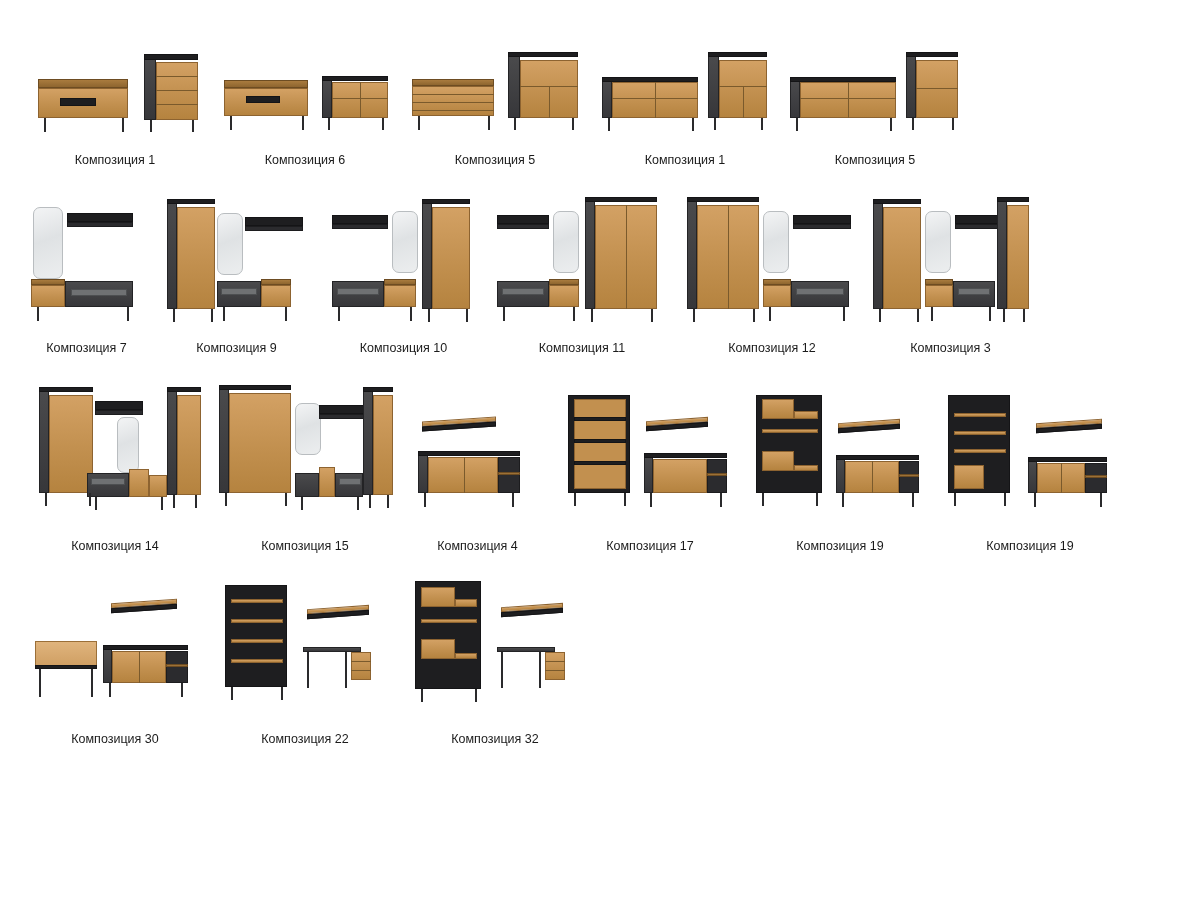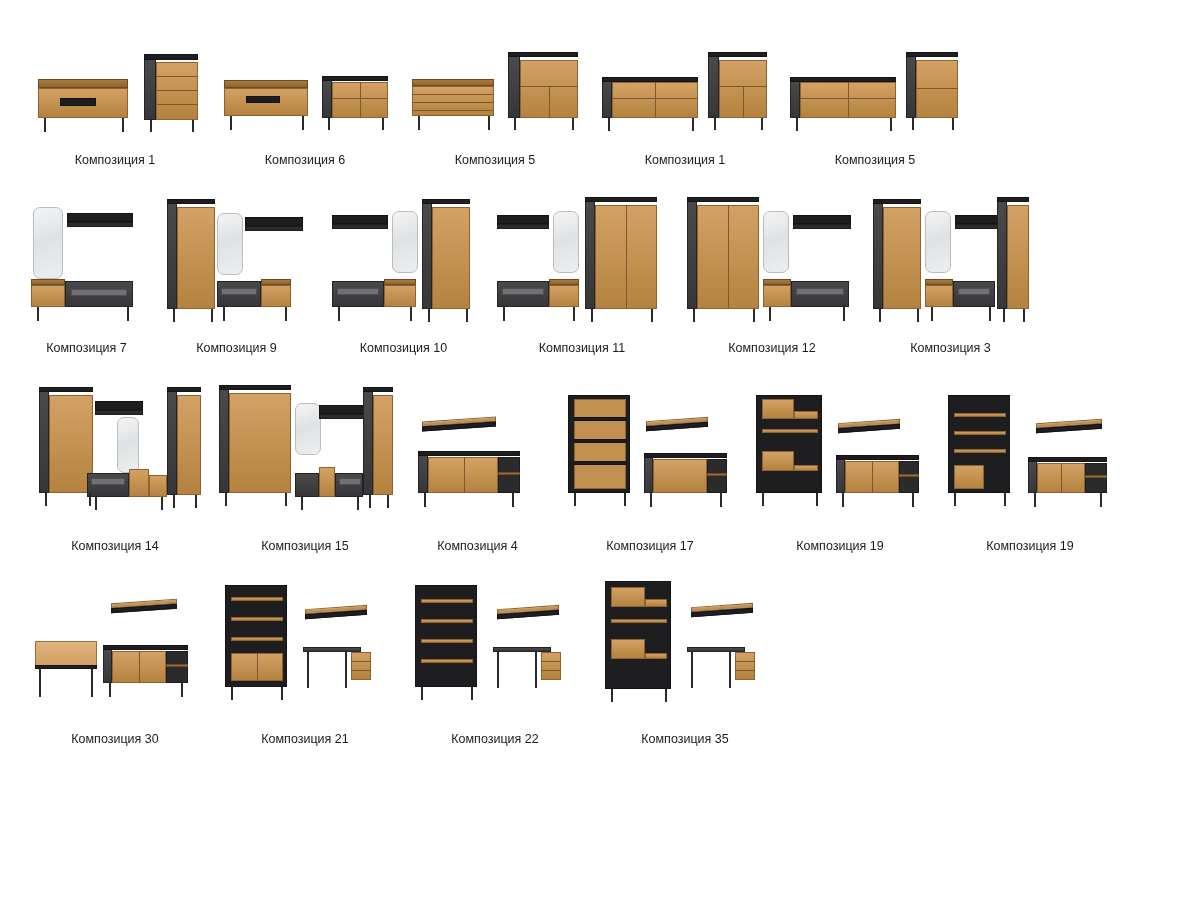--- a/index.html
+++ b/index.html
@@ -517,44 +517,20 @@
             <div class="pc darker" style="left:141px;top:76px;width:22px;height:32px;"></div>
             <div class="pc wood-d" style="left:141px;top:89px;width:22px;height:3px;"></div>
             <div class="pc black" style="left:78px;top:70px;width:85px;height:5px;"></div>
             <div class="pc leg" style="left:84px;top:108px;height:14px;"></div>
             <div class="pc leg" style="left:156px;top:108px;height:14px;"></div>
           </div>
         </div>
         <div class="caption">Композиция 30</div>
       </div>
 
-      <div class="cell" style="width:190px;">
-        <div class="art" style="height:150px;">
-          <div class="scene" style="width:180px;height:150px;">
-            <div class="pc black" style="left:10px;top:10px;width:62px;height:102px;"></div>
-            <div class="pc wood" style="left:16px;top:22px;width:52px;height:4px;"></div>
-            <div class="pc wood" style="left:16px;top:42px;width:52px;height:4px;"></div>
-            <div class="pc wood" style="left:16px;top:62px;width:52px;height:4px;"></div>
-            <div class="pc wood" style="left:16px;top:78px;width:52px;height:28px;"></div>
-            <div class="pc lined" style="left:42px;top:78px;width:1px;height:28px;background:#7a5a2c;"></div>
-            <div class="pc leg" style="left:16px;top:112px;height:13px;"></div>
-            <div class="pc leg" style="left:66px;top:112px;height:13px;"></div>
-
-            <div class="pc shelfw" style="left:90px;top:32px;width:62px;height:5px;transform:skewY(-4deg);"></div>
-            <div class="pc black" style="left:90px;top:37px;width:62px;height:5px;transform:skewY(-4deg);"></div>
-            <div class="pc dark" style="left:88px;top:72px;width:58px;height:5px;"></div>
-            <div class="pc wood" style="left:136px;top:77px;width:20px;height:28px;"></div>
-            <div class="pc line" style="left:136px;top:86px;width:20px;"></div>
-            <div class="pc line" style="left:136px;top:95px;width:20px;"></div>
-            <div class="pc leg" style="left:92px;top:77px;height:36px;"></div>
-            <div class="pc leg" style="left:130px;top:77px;height:36px;"></div>
-          </div>
-        </div>
-        <div class="caption">Композиция 21</div>
-      </div>
 
       <div class="cell" style="width:190px;">
         <div class="art" style="height:150px;">
           <div class="scene" style="width:180px;height:150px;">
             <div class="pc black" style="left:10px;top:10px;width:62px;height:102px;"></div>
             <div class="pc wood" style="left:16px;top:24px;width:52px;height:4px;"></div>
             <div class="pc wood" style="left:16px;top:44px;width:52px;height:4px;"></div>
             <div class="pc wood" style="left:16px;top:64px;width:52px;height:4px;"></div>
             <div class="pc wood" style="left:16px;top:84px;width:52px;height:4px;"></div>
             <div class="pc leg" style="left:16px;top:112px;height:13px;"></div>
@@ -588,18 +564,18 @@
             <div class="pc shelfw" style="left:96px;top:30px;width:62px;height:5px;transform:skewY(-4deg);"></div>
             <div class="pc black" style="left:96px;top:35px;width:62px;height:5px;transform:skewY(-4deg);"></div>
             <div class="pc dark" style="left:92px;top:72px;width:58px;height:5px;"></div>
             <div class="pc wood" style="left:140px;top:77px;width:20px;height:28px;"></div>
             <div class="pc line" style="left:140px;top:86px;width:20px;"></div>
             <div class="pc line" style="left:140px;top:95px;width:20px;"></div>
             <div class="pc leg" style="left:96px;top:77px;height:36px;"></div>
             <div class="pc leg" style="left:134px;top:77px;height:36px;"></div>
           </div>
         </div>
-        <div class="caption">Композиция 35</div>
+        <div class="caption">Композиция 32</div>
       </div>
     </div>
 
   </div>
 </div>
 
 </body></html>

